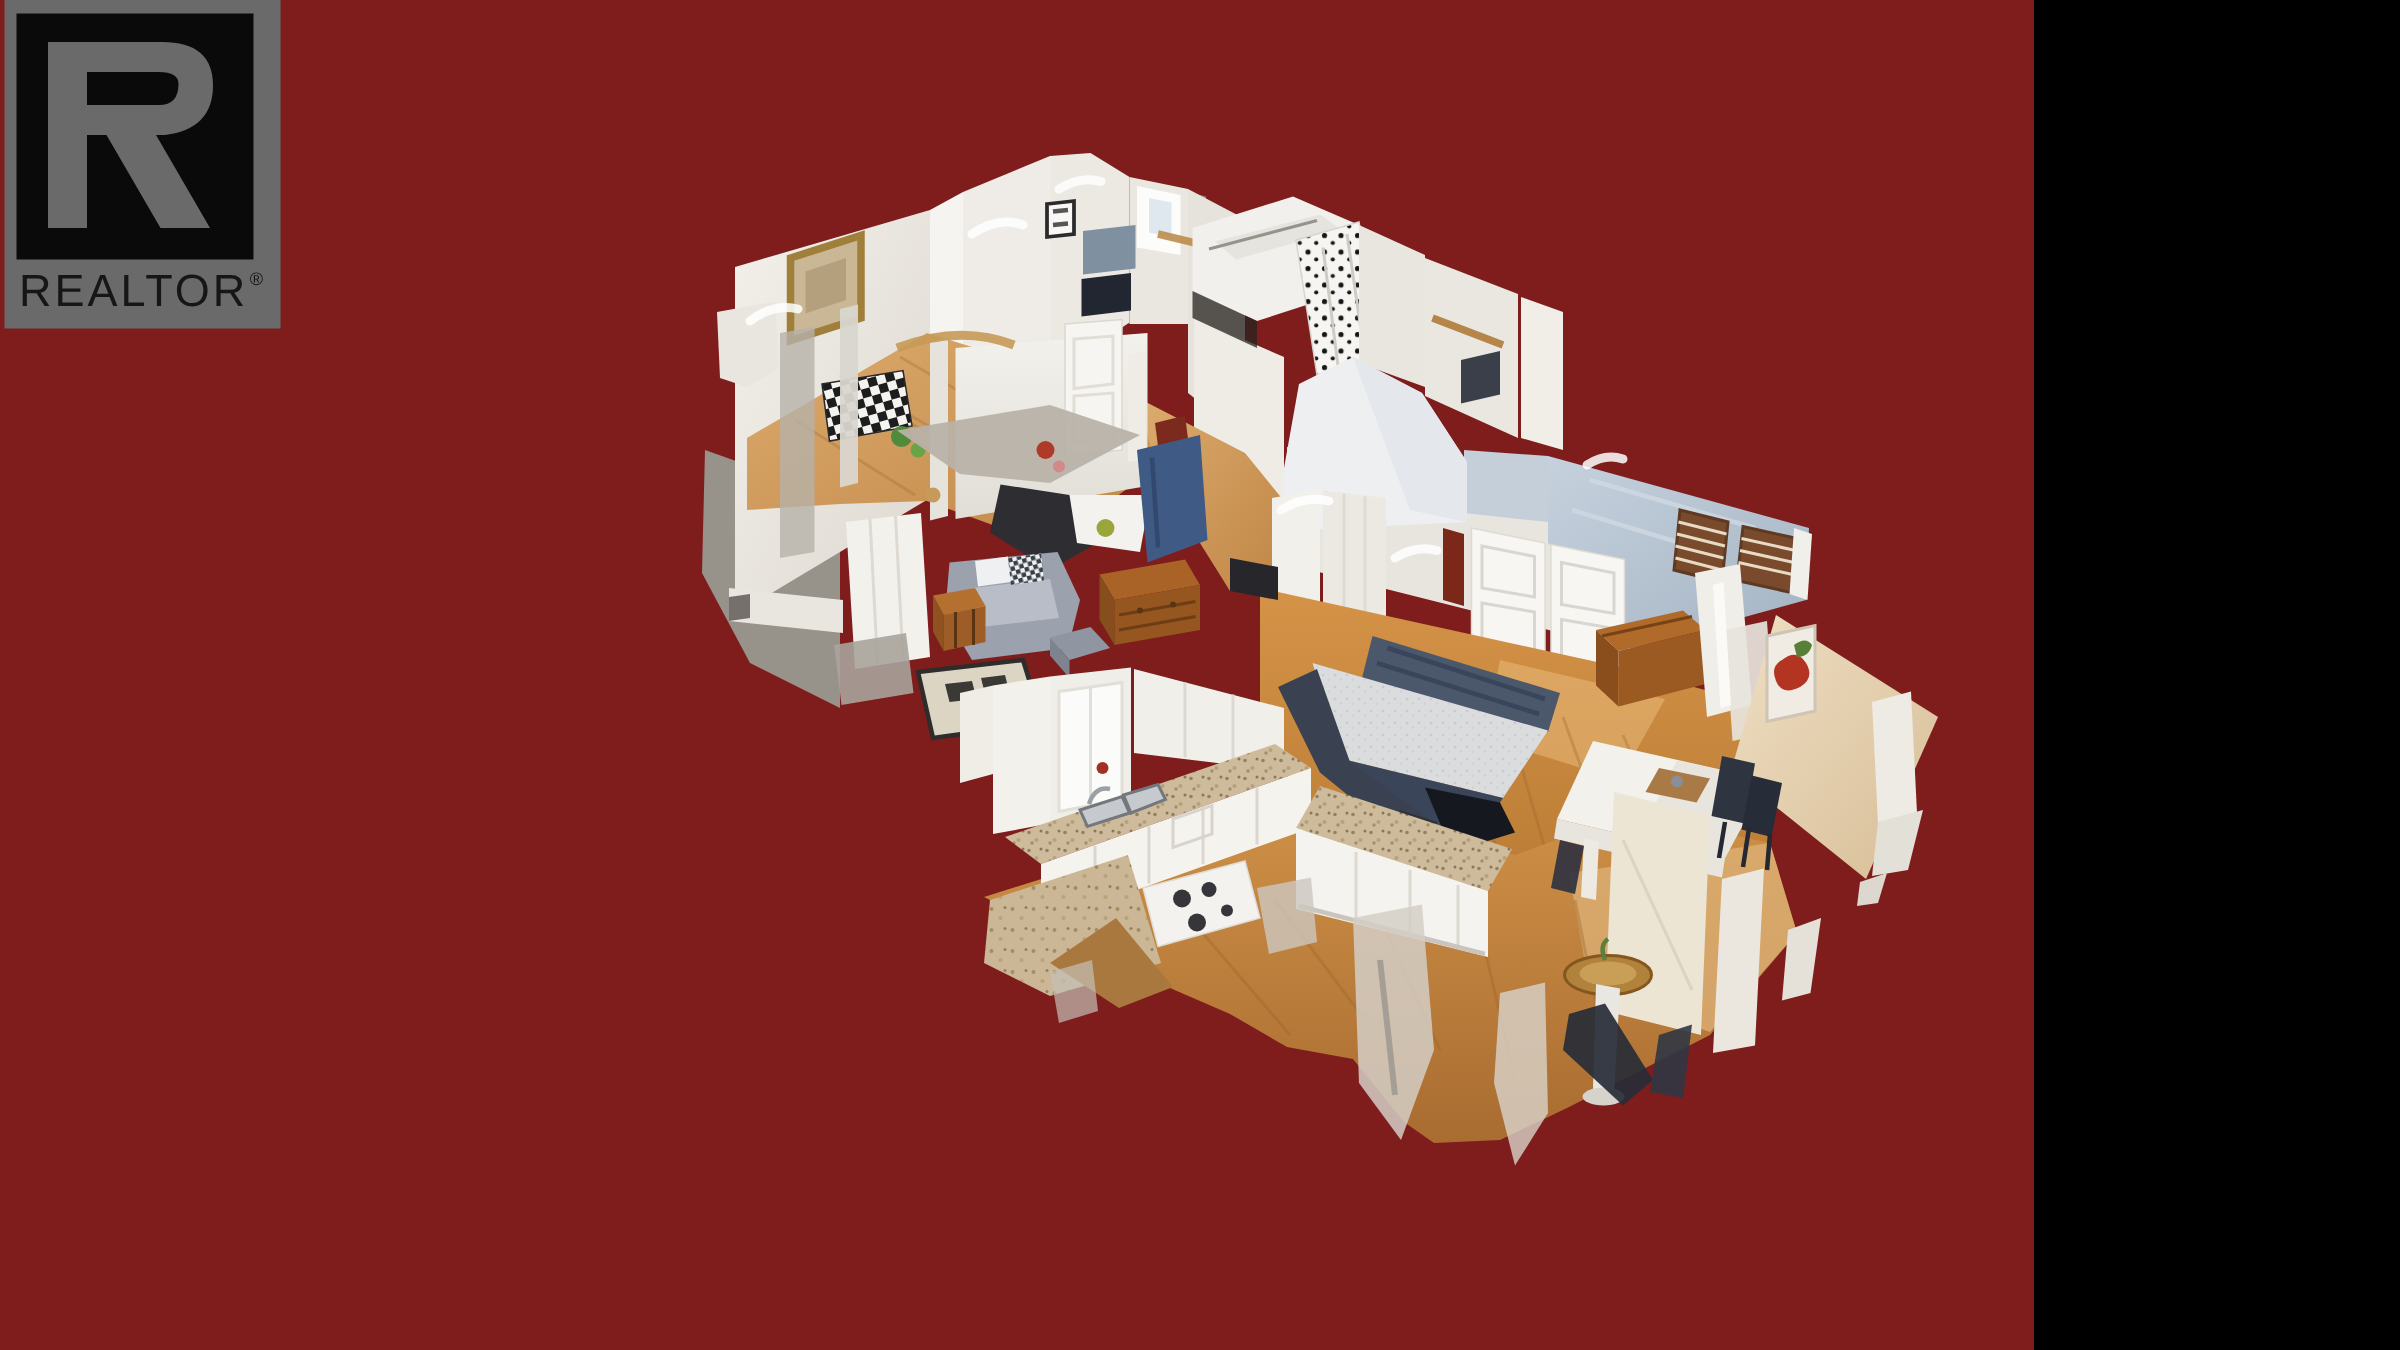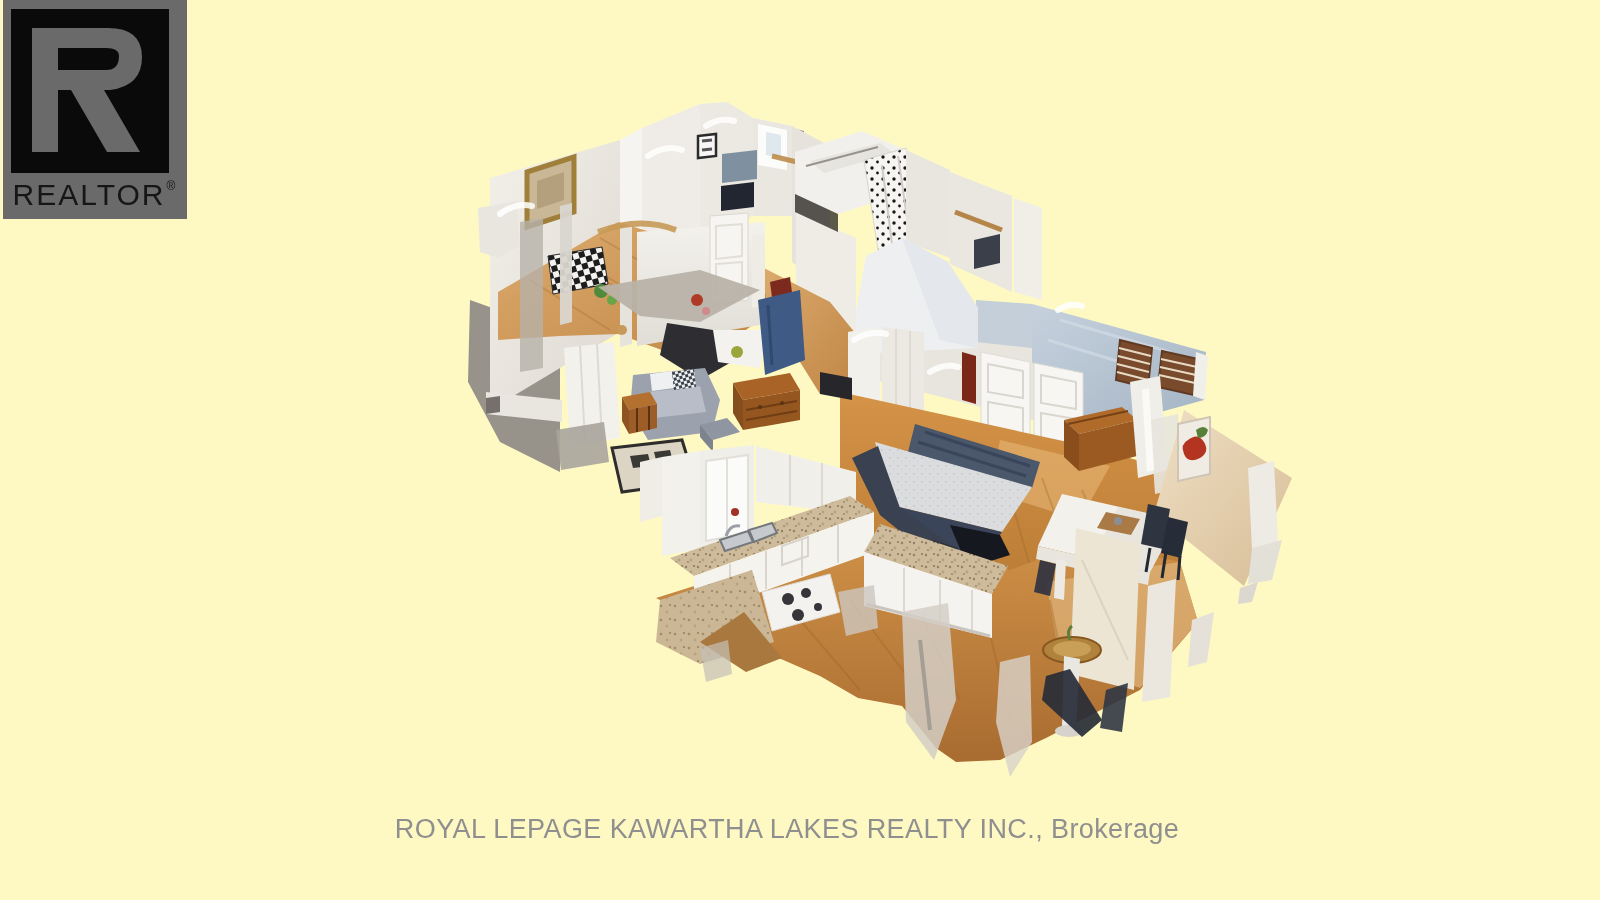--- a/index.html
+++ b/index.html
@@ -1,16 +1,16 @@
 <!DOCTYPE html>
 <html><head>
 <meta charset="utf-8">
 <style>
   html,body{margin:0;padding:0;background:#000;}
-  .stage{position:relative;width:1600px;height:900px;background:#fef9c3;overflow:hidden;
+  .stage{position:relative;width:1356px;height:900px;background:#7f1d1d;overflow:hidden;
          font-family:"Liberation Sans", sans-serif;}
   
   .logo{position:absolute;left:3px;top:0;width:184px;height:219px;background:#6a6a6a;}
   .logo-black{position:absolute;left:8px;top:9px;width:158px;height:164px;background:#0a0a0a;}
   .logo-black svg{position:absolute;left:0;top:0;width:100%;height:100%;}
   .logo-word{position:absolute;left:0;top:171px;width:100%;height:48px;
              display:flex;align-items:center;justify-content:center;
              color:#161616;font-size:30px;font-weight:500;letter-spacing:2px;line-height:1;}
   .logo-word .reg{font-size:12px;font-weight:400;transform:translateY(-9px);margin-left:1px;}
   
@@ -388,15 +388,14 @@
           <polygon points="60,81 93,81 129,143 96,143"></polygon>
         </g>
       </svg>
     </div>
     <div class="logo-word">
       <span>REALTOR</span>
         <span class="reg">®</span>
     </div>
   </div>
 
-  <div class="footer">ROYAL LEPAGE KAWARTHA LAKES REALTY INC., Brokerage</div>
 
 </div>
 
 </body></html>

